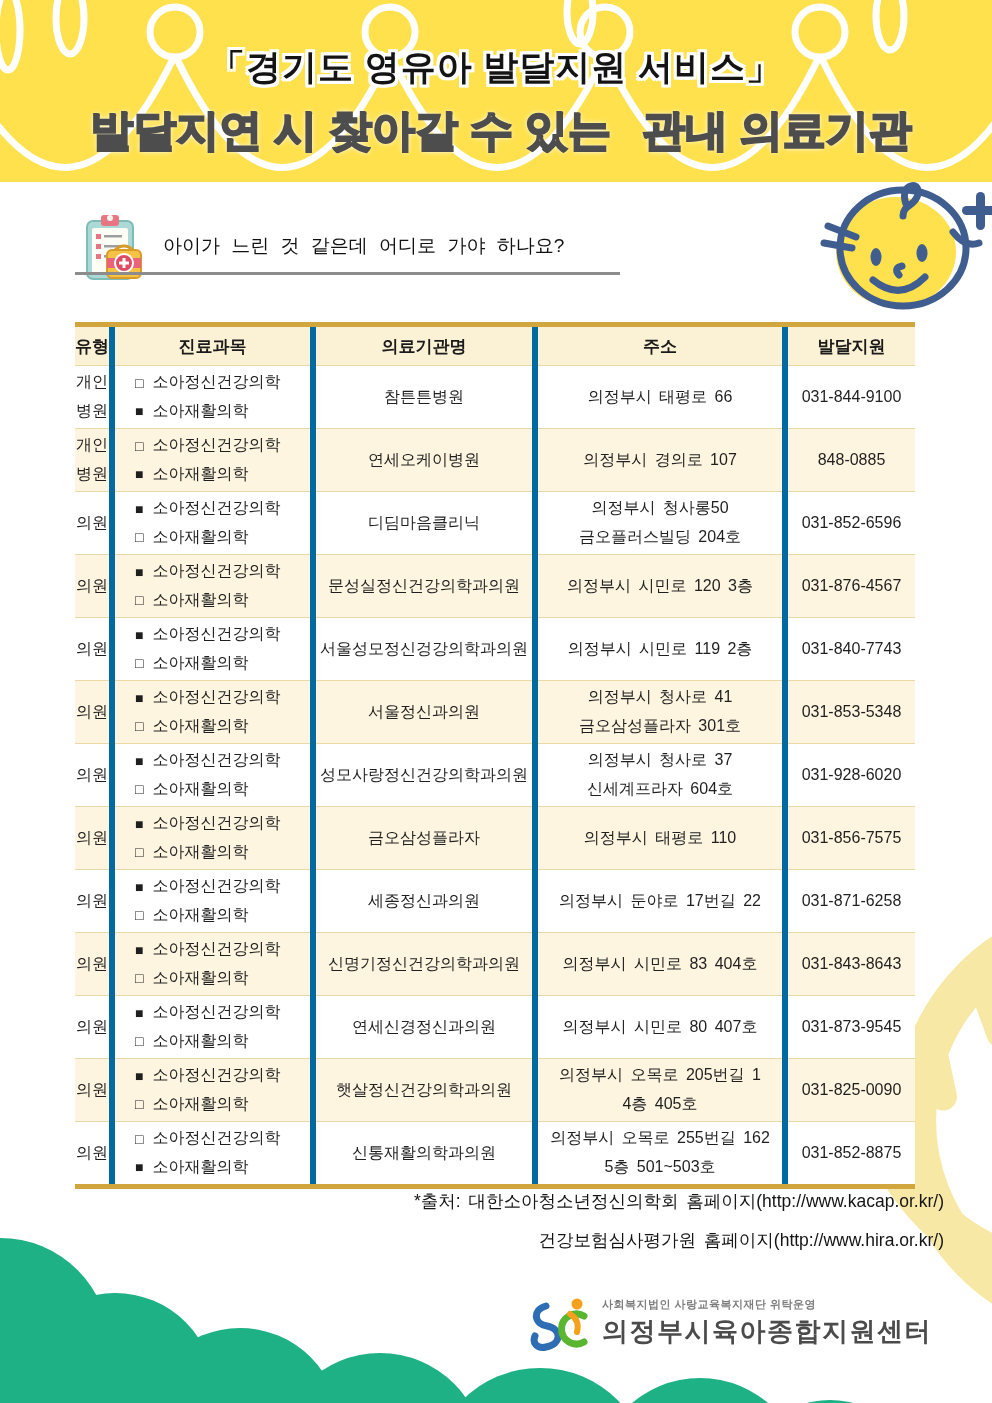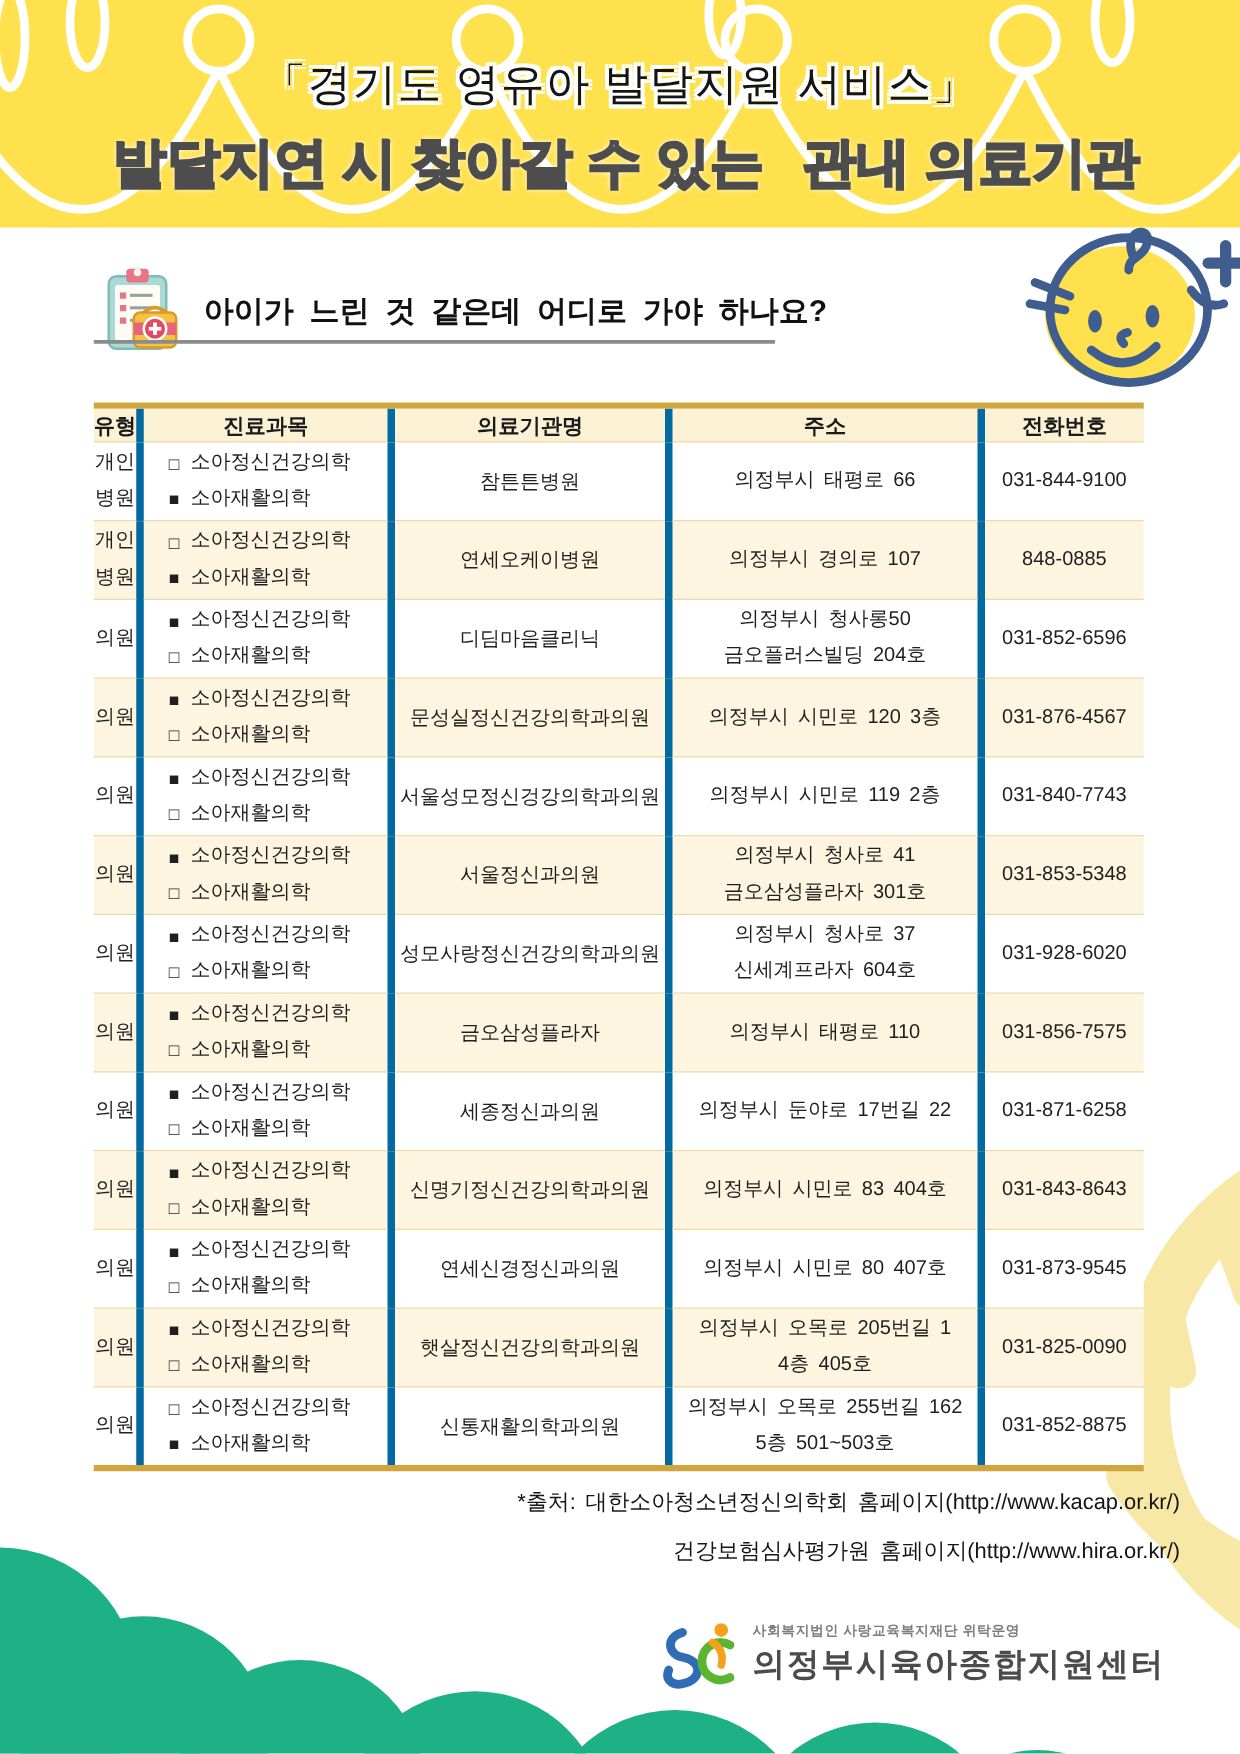--- a/index.html
+++ b/index.html
@@ -5,48 +5,48 @@
   html,body{margin:0;padding:0;background:#ffffff;}
   .page{
     position:relative;width:992px;height:1403px;overflow:hidden;background:#ffffff;
     font-family:"Liberation Sans","DejaVu Sans",sans-serif;color:#1f1f1f;
   }
   
   .banner{position:absolute;left:0;top:0;width:992px;height:182px;background:#ffe14d;z-index:2;}
   .banner-loops{position:absolute;left:0;top:0;}
   .banner-title{
     position:absolute;left:0;top:44px;width:100%;text-align:center;
-    font-size:35px;font-weight:400;color:#141414;letter-spacing:1px;
+    font-size:35px;font-weight:700;color:#141414;letter-spacing:1px;
     text-shadow:-3px -3px 0 #fff,3px -3px 0 #fff,-3px 3px 0 #fff,3px 3px 0 #fff,0 -3px 0 #fff,0 3px 0 #fff,-3px 0 0 #fff,3px 0 0 #fff;
   }
   .banner-subtitle{
     position:absolute;left:0;top:102px;width:100%;text-align:center;
     font-size:43px;font-weight:800;letter-spacing:0px;
     -webkit-text-stroke:2.2px #4d4d4d;
     text-shadow:0 0 3px #ffffff,0 0 6px #ffffff;
   }
   
   .clipboard-icon{position:absolute;left:84px;top:213px;z-index:3;}
   .question-text{
-    position:absolute;left:163px;top:233px;font-size:24px;font-weight:700;color:#111;
+    position:absolute;left:163px;top:233px;font-size:19px;font-weight:400;color:#111;
     word-spacing:6px;z-index:3;
   }
   .question-underline{position:absolute;left:75px;top:272px;width:545px;height:3px;background:#8c8c8c;z-index:3;}
   .face-doodle{position:absolute;left:810px;top:180px;z-index:3;}
   
   .pale-smiley{position:absolute;left:755px;top:925px;z-index:0;}
   .green-clouds{position:absolute;left:0;top:1228px;z-index:1;}
   
   .table-wrap{
     position:absolute;left:75px;top:322px;width:840px;z-index:2;
     border-top:5px solid #d2a63e;border-bottom:5px solid #d2a63e;
   }
   table{border-collapse:collapse;table-layout:fixed;width:840px;}
   thead th{
-    height:26px;background:#fbf1d4;font-size:17px;font-weight:700;color:#1a1a1a;
+    height:38px;background:#fbf1d4;font-size:17px;font-weight:700;color:#1a1a1a;
     text-align:center;vertical-align:middle;padding:0;
   }
   tbody td{
     height:62px;font-size:16px;text-align:center;vertical-align:middle;color:#1f1f1f;
     padding:0;background:#ffffff;word-spacing:3px;
   }
   tbody tr.row-cream td{background:#fdf5df;}
   th + th, td + td{border-left:6px solid #0369a1;}
   tbody td{border-top:1px solid #ecd9a6;}
   td.col-dept{text-align:left;padding-left:20px;}
@@ -149,21 +149,21 @@
           <col style="width:222px">
           <col style="width:250px">
           <col style="width:130px">
       </colgroup>
       <thead>
         <tr>
             <th>유형</th>
             <th>진료과목</th>
             <th>의료기관명</th>
             <th>주소</th>
-            <th>전화번호</th>
+            <th>발달지원</th>
           </tr>
       </thead>
       <tbody>
           <tr class="row-white">
             <td>
               <div class="stack-line">개인</div>
               <div class="stack-line">병원</div>
             </td>
             <td class="col-dept">
               <div class="dept-line">

